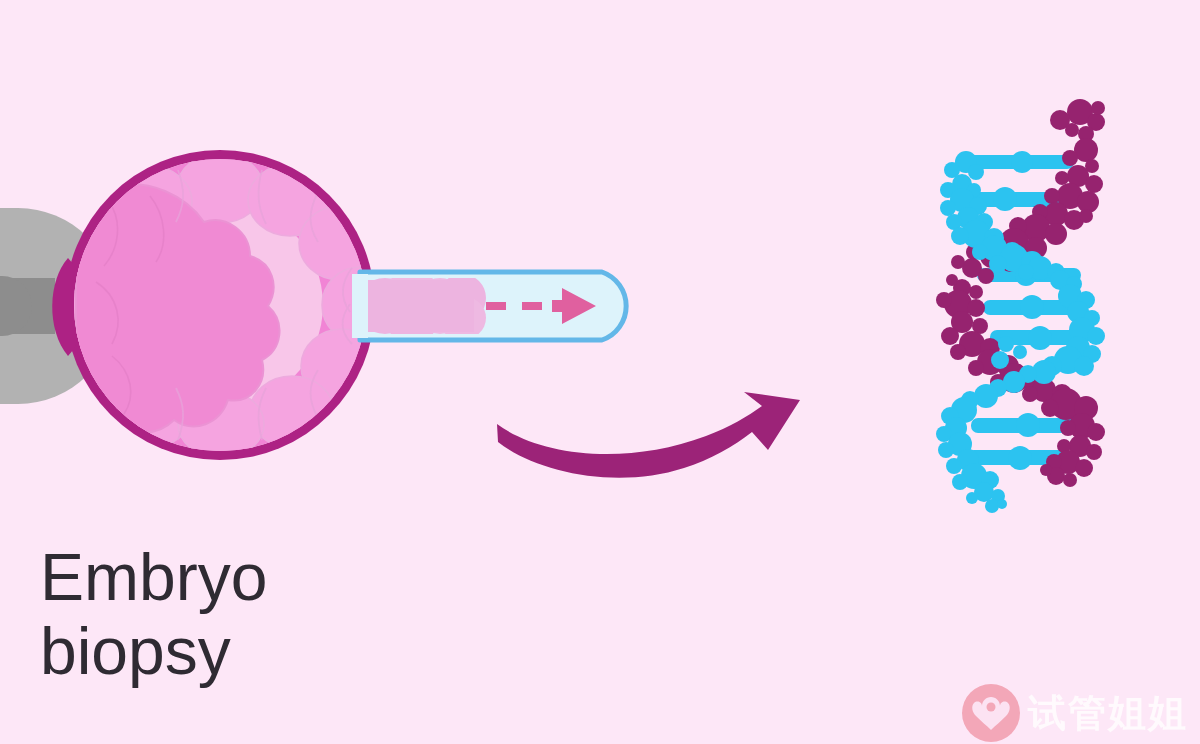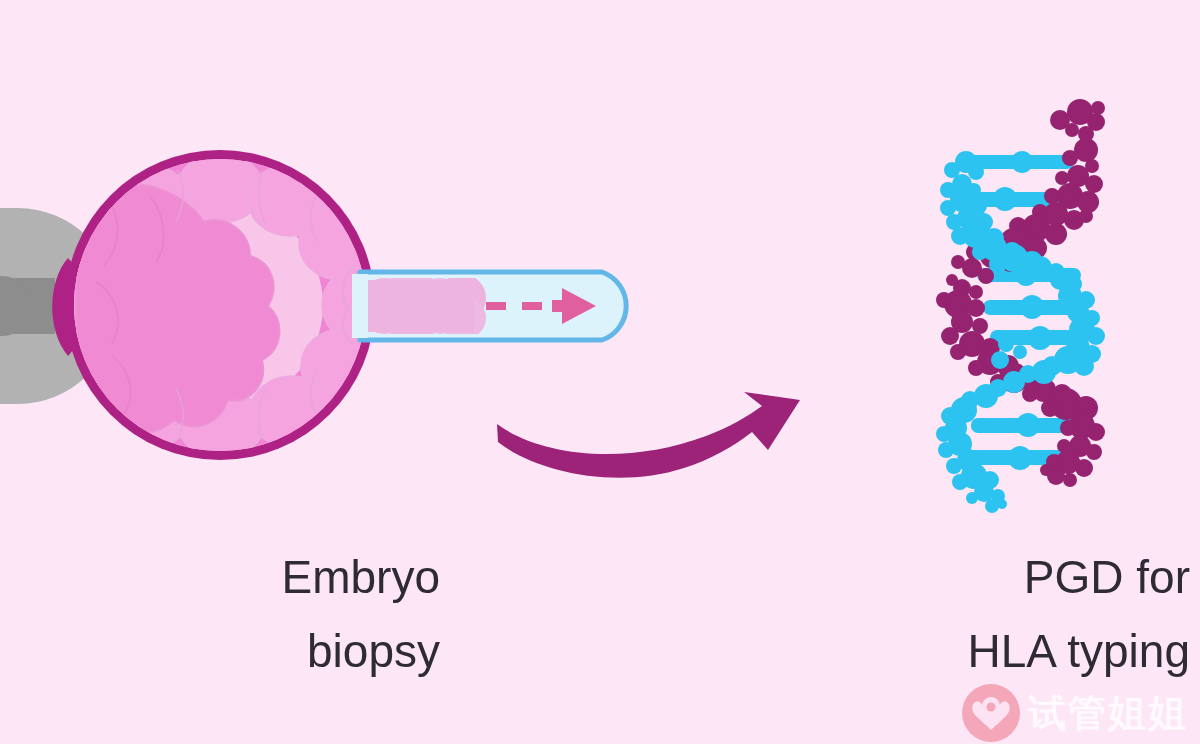--- a/index.html
+++ b/index.html
@@ -18,24 +18,24 @@
   .layer {
     position: absolute;
     inset: 0;
     width: 1200px;
     height: 744px;
   }
   .caption {
     position: absolute;
     color: #2f2b33;
     font-family: "Liberation Sans", sans-serif;
-    font-size: 46px;
+    font-size: 66px;
     line-height: 74px;
     font-weight: 400;
-    text-align: right;
+    text-align: left;
     white-space: pre;
     letter-spacing: 0px;
   }
   #caption-left {
     left: 40px;
     top: 540px;
     width: 400px;
   }
   #caption-right {
     left: 810px;
@@ -357,22 +357,20 @@
         <circle cx="1000" cy="360" r="9"></circle>
           <circle cx="1006" cy="344" r="8"></circle>
         <circle cx="1020" cy="352" r="7"></circle>
       </g>
     </g>
   </svg>
 
   <div class="caption" id="caption-left">Embryo
 biopsy</div>
 
-  <div class="caption" id="caption-right">PGD for
-HLA typing</div>
 
   <div id="watermark">
     <svg width="58" height="58" viewBox="0 0 58 58">
       <circle cx="29" cy="29" r="29" fill="#f3a2b3"></circle>
       <path d="M29 13 C24 13 20 17 20 22 C20 18 15 16 12 19
                C9 22 10 28 14 32 C19 37 25 42 29 46
                C33 42 39 37 44 32 C48 28 49 22 46 19
                C43 16 38 18 38 22 C38 17 34 13 29 13 Z" fill="#fde7f7" opacity="0.92"></path>
       <circle cx="29" cy="23" r="4.5" fill="#f3a2b3"></circle>
     </svg>

